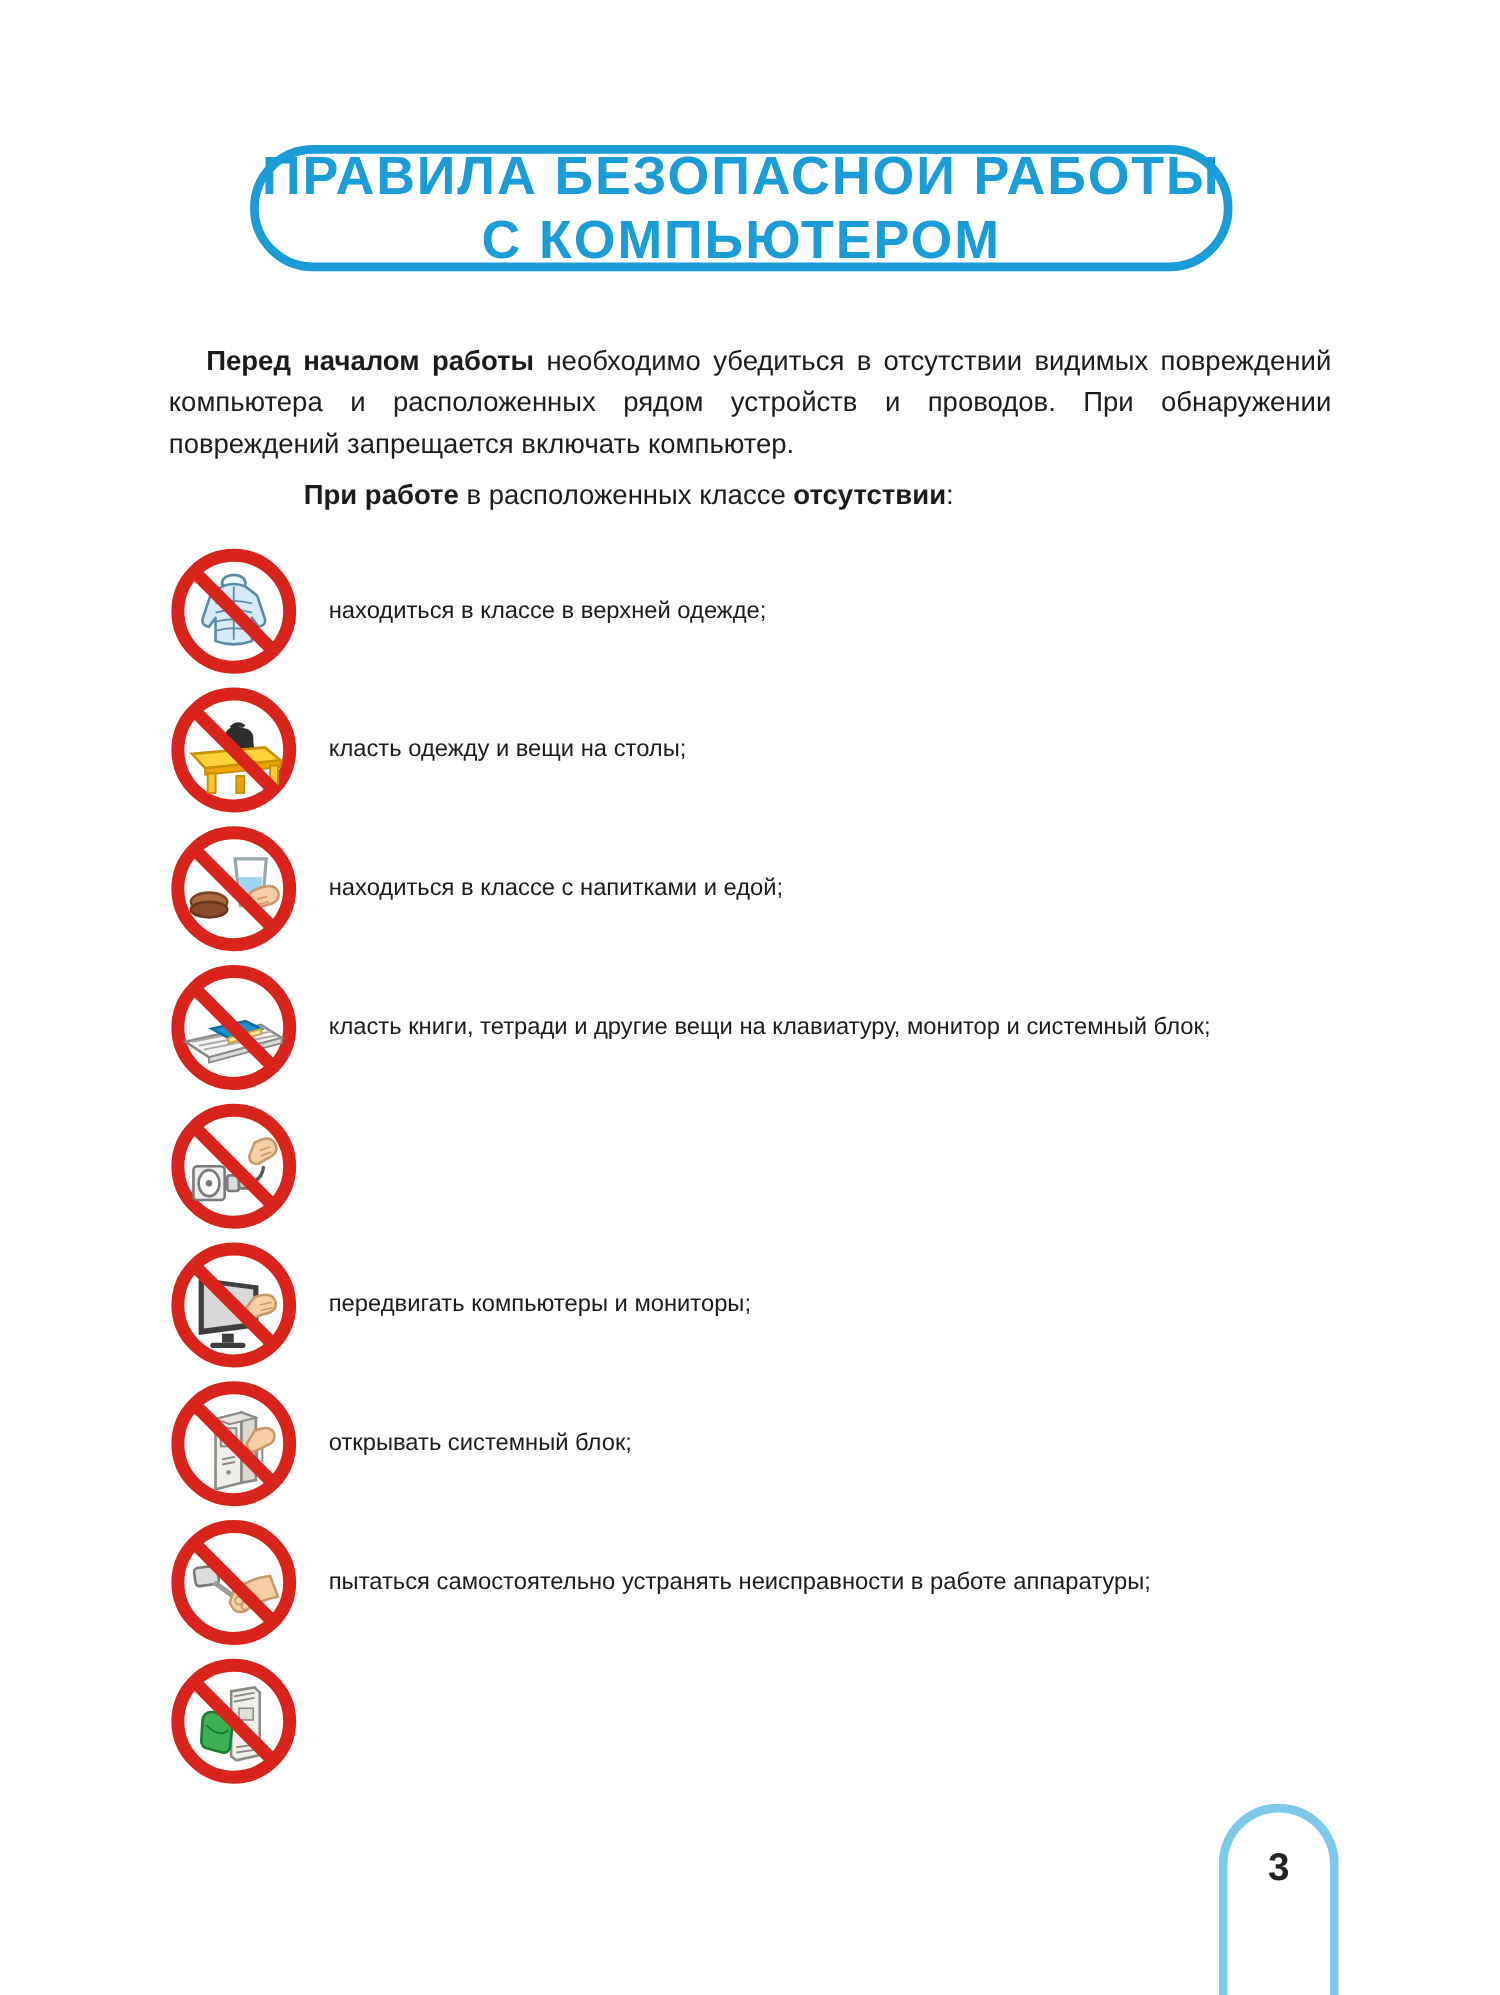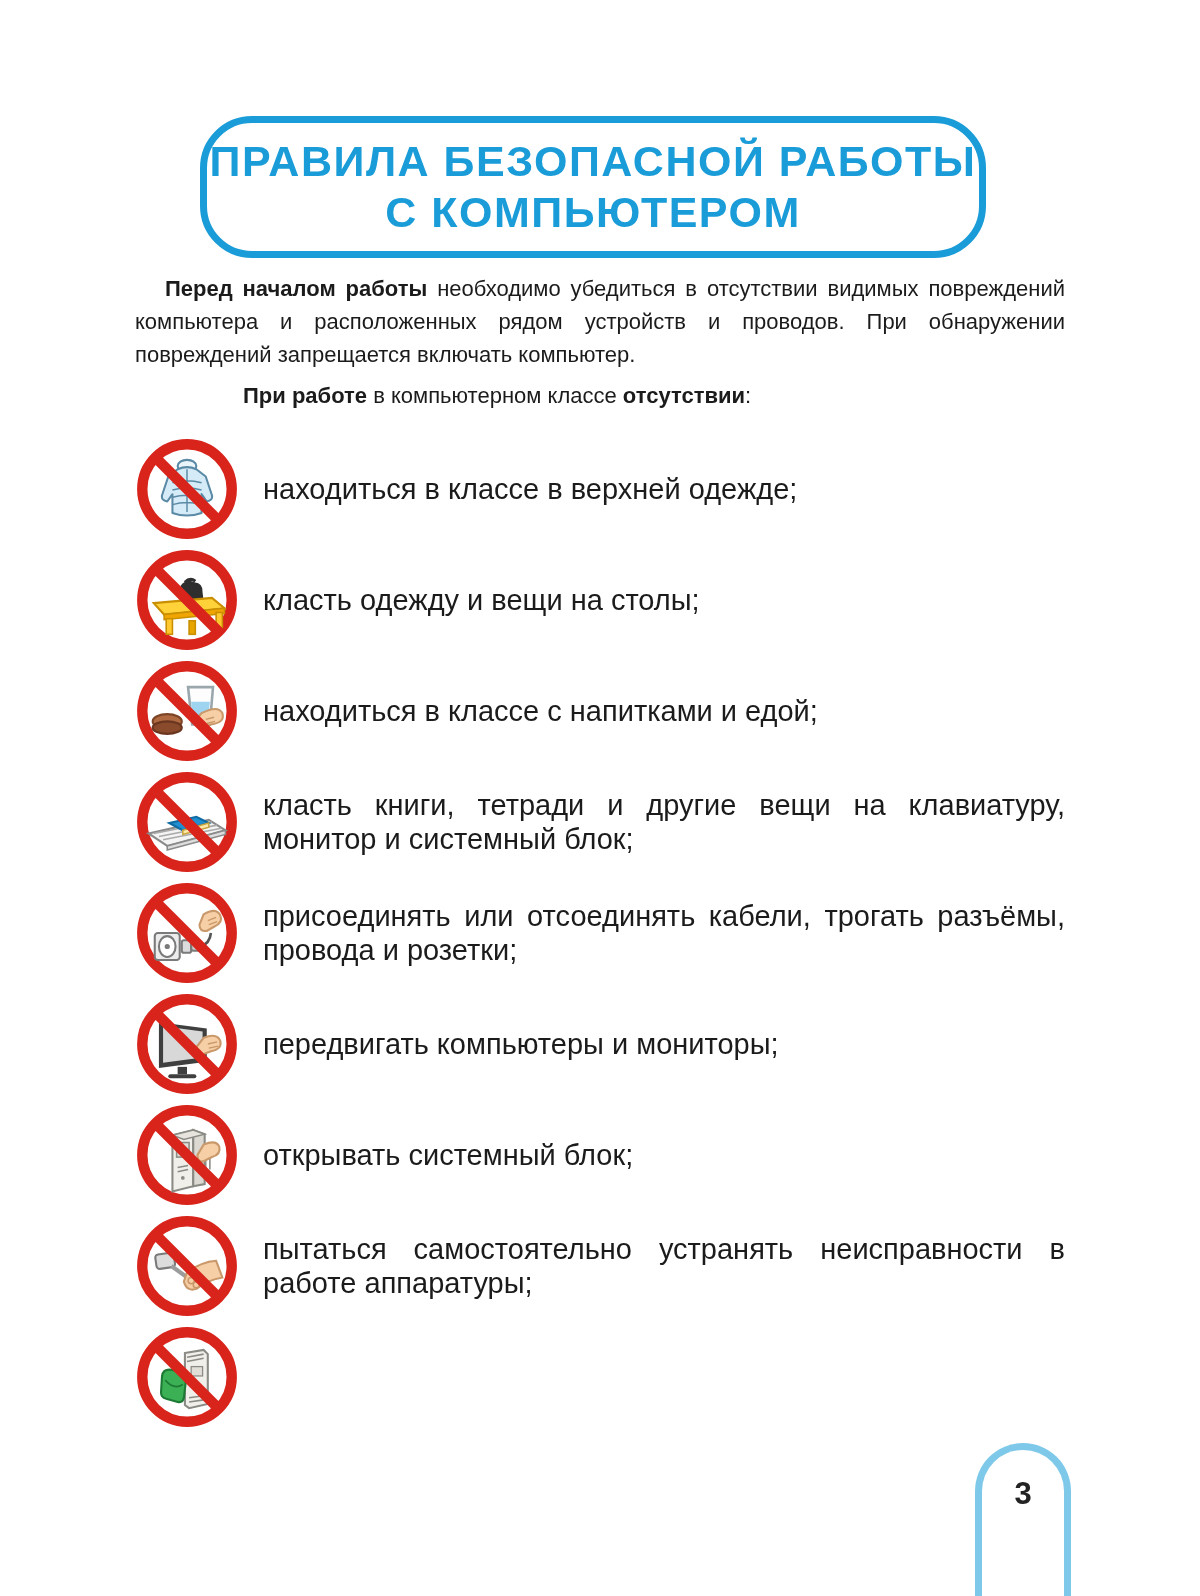--- a/index.html
+++ b/index.html
@@ -2,62 +2,62 @@
 <html lang="ru"><head>
 <meta charset="utf-8">
 <style>
   html,body{margin:0;padding:0;}
   body{
     width:1200px;height:1596px;background:#ffffff;position:relative;
     font-family:"Liberation Sans","DejaVu Sans",sans-serif;color:#1b1b1b;
     overflow:hidden;
   }
   .title-box{
-    position:absolute;left:200px;top:116px;width:786px;height:142px;
+    position:absolute;left:200px;top:116px;width:786px;height:101px;
     box-sizing:border-box;border:7px solid #1a9cd8;border-radius:52px;
     display:flex;flex-direction:column;justify-content:center;align-items:center;
     background:#ffffff;
   }
   .title-line{
     color:#1a9cd8;font-weight:bold;font-size:43px;line-height:1.18;
     letter-spacing:1.5px;text-align:center;white-space:nowrap;
   }
   .intro{position:absolute;left:135px;top:272px;width:930px;}
   .para{
     margin:0;font-size:22px;line-height:33px;text-align:justify;
   }
   .para1{text-indent:30px;}
   .para2{text-indent:108px;margin-top:8px;}
   .rules{position:absolute;left:135px;top:437px;width:930px;}
   .rule-row{display:flex;align-items:center;height:104px;margin-bottom:7px;}
   .rule-icon{width:104px;height:104px;flex:0 0 104px;}
   .rule-icon svg{width:104px;height:104px;display:block;}
   .rule-text{
-    margin:0 0 0 24px;flex:1;font-size:29px;line-height:34px;text-align:justify;
+    margin:0 0 0 24px;flex:1;font-size:19px;line-height:34px;text-align:justify;
   }
   .page-tab{
     position:absolute;left:975px;top:1443px;width:96px;height:160px;
     box-sizing:border-box;border:7px solid #7ec9e9;border-bottom:none;
     border-radius:48px 48px 0 0;background:#ffffff;text-align:center;
   }
   .page-num{margin-top:26px;font-size:31px;font-weight:bold;color:#232323;}
 </style>
 </head>
 <body>
 
 <div class="page">
 
   <div class="title-box">
     <div class="title-line">ПРАВИЛА БЕЗОПАСНОЙ РАБОТЫ</div>
     <div class="title-line">С КОМПЬЮТЕРОМ</div>
   </div>
 
   <div class="intro">
     <p class="para para1"><b>Перед началом работы</b><span> необходимо убедиться в отсутствии видимых повреждений компьютера и расположенных рядом устройств и проводов. При обнаружении повреждений запрещается включать компьютер.</span></p>
-    <p class="para para2"><b>При работе</b><span> в компьютерном классе </span><b>отсутствии</b><span>:</span></p>
+    <p class="para para2"><b>При работе</b><span> в расположенных классе </span><b>отсутствии</b><span>:</span></p>
   </div>
 
   <div class="rules" id="rules">
   <div class="rule-row">
     <div class="rule-icon">
           <svg viewBox="0 0 100 100" xmlns="http://www.w3.org/2000/svg">
             <circle cx="50" cy="50" r="43" fill="#ffffff" stroke="#d9241c" stroke-width="10"></circle>
             <ellipse cx="50" cy="28" rx="9" ry="6" fill="#eaf5fb" stroke="#5b8aa6" stroke-width="2"></ellipse>
             <path d="M41 31 Q50 27 59 31 L68 38 L74 56 Q75 61 69 62 L64 55 L64 73 Q50 78 36 73 L36 55 L31 62 Q25 61 26 56 L32 38 Z" fill="#d5ebf7" stroke="#5b8aa6" stroke-width="2" stroke-linejoin="round"></path>
             <path d="M36 44 Q50 40 64 44 M36 51 Q50 47 64 51 M36 58 Q50 54 64 58 M36 65 Q50 61 64 65 M50 31 L50 72" fill="none" stroke="#5b8aa6" stroke-width="1.4"></path>
@@ -123,21 +123,20 @@
             <ellipse cx="31" cy="63" rx="8" ry="10" fill="#ffffff" stroke="#7a7a7a" stroke-width="2"></ellipse>
             <circle cx="31" cy="63" r="2.5" fill="#7a7a7a"></circle>
             <rect x="45" y="57" width="9" height="12" rx="2" fill="#dcdcdc" stroke="#7a7a7a" stroke-width="2"></rect>
             <rect x="54" y="59" width="9" height="8" rx="2" fill="#c9c9c9" stroke="#7a7a7a" stroke-width="2"></rect>
             <path d="M63 63 Q72 60 73 50" stroke="#555555" stroke-width="2.5" fill="none"></path>
             <path d="M66 32 q12 -7 16 1 q3 7 -6 11 l-7 4 q-7 1 -7 -6 z" fill="#f6cfa6" stroke="#c9996b" stroke-width="2"></path>
             <path d="M70 38 l8 -3 M71 42 l8 -3" stroke="#c9996b" stroke-width="1.3" fill="none"></path>
             <line x1="18" y1="18" x2="82" y2="82" stroke="#d9241c" stroke-width="10"></line>
           </svg>
         </div>
-    <p class="rule-text">присоединять или отсоединять кабели, трогать разъёмы, провода и розетки;</p>
   </div>
 
   <div class="rule-row">
     <div class="rule-icon">
           <svg viewBox="0 0 100 100" xmlns="http://www.w3.org/2000/svg">
             <circle cx="50" cy="50" r="43" fill="#ffffff" stroke="#d9241c" stroke-width="10"></circle>
             <polygon points="23,29 69,35 69,67 23,73" fill="#3f3f3f"></polygon>
             <polygon points="27,33 65,38 65,63 27,68" fill="#d8d8d8"></polygon>
             <rect x="41" y="72" width="9" height="7" fill="#3f3f3f"></rect>
             <rect x="32" y="79" width="27" height="4" rx="2" fill="#3f3f3f"></rect>

